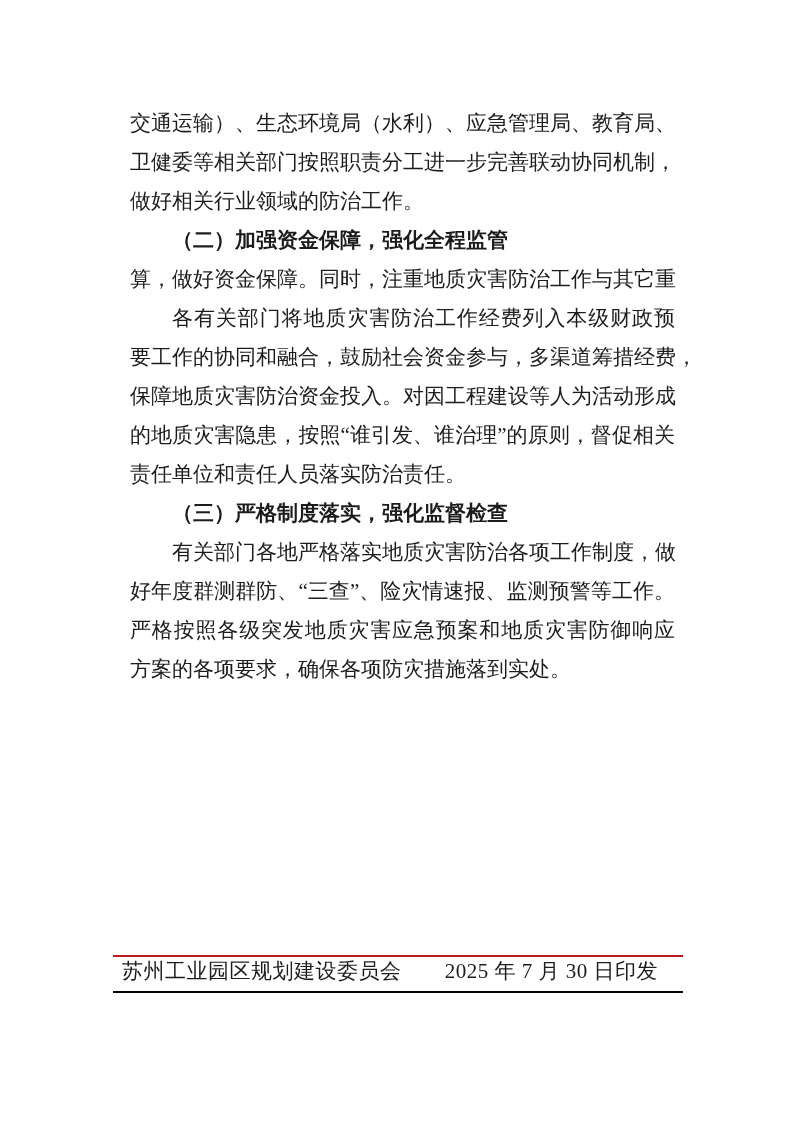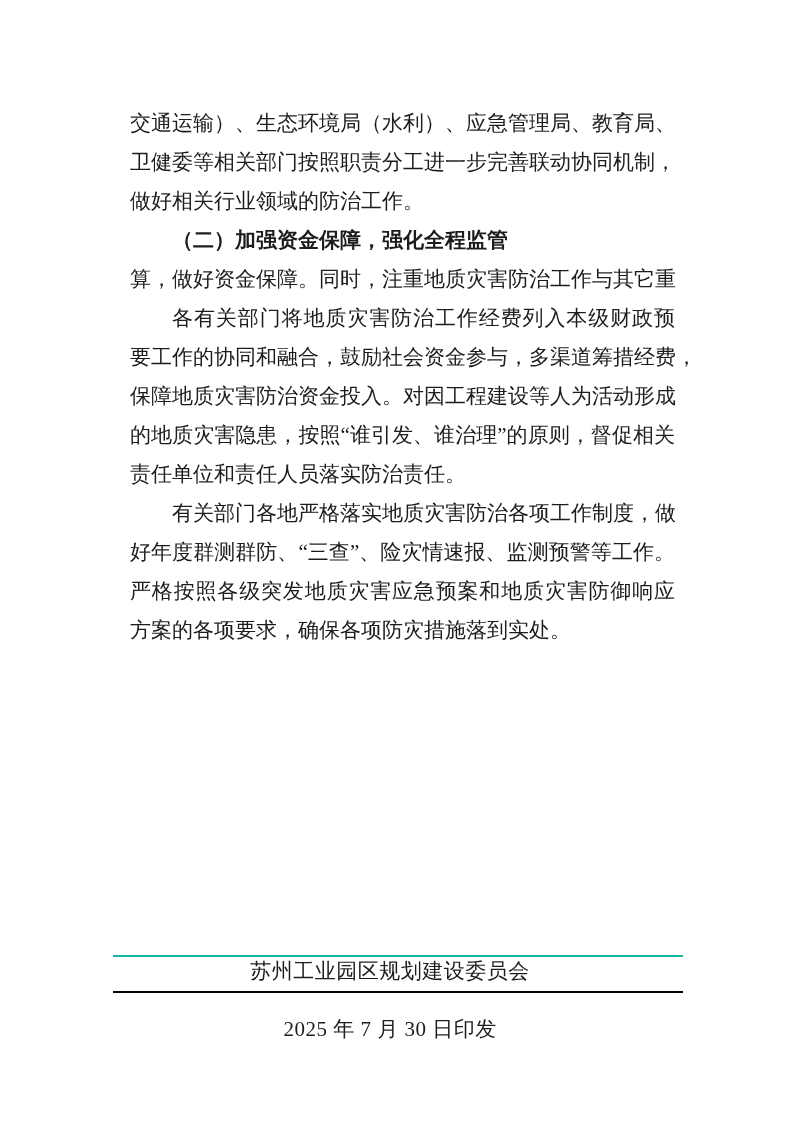--- a/index.html
+++ b/index.html
@@ -48,55 +48,53 @@
     text-align-last: left;
     text-indent: 2em;
     font-weight: 600;
   }
   .doc-footer {
     position: absolute;
     left: 113px;
     top: 955px;
     width: 570px;
     box-sizing: border-box;
-    border-top: 2px solid #14b8a6;
+    border-top: 2px solid #b91c1c;
     border-bottom: 2px solid #000000;
     height: 38px;
     display: flex;
     justify-content: space-between;
-    align-items: center;
     padding-left: 9px;
     padding-right: 25px;
     font-size: 21px;
-    flex-direction: column;
   }
   .footer-issuer {
     letter-spacing: 0.5px;
   }
   .footer-date {
     letter-spacing: 0.5px;
-    margin-top: 30px;
   }
 </style>
 </head>
 <body>
 
 <div class="page">
 
   <div class="doc-body">
     <div class="line">交通运输）、生态环境局（水利）、应急管理局、教育局、</div>
     <div class="line">卫健委等相关部门按照职责分工进一步完善联动协同机制，</div>
     <div class="line last">做好相关行业领域的防治工作。</div>
     <div class="line heading">（二）加强资金保障，强化全程监管</div>
     <div class="line">算，做好资金保障。同时，注重地质灾害防治工作与其它重</div>
     <div class="line indent">各有关部门将地质灾害防治工作经费列入本级财政预</div>
     <div class="line">要工作的协同和融合，鼓励社会资金参与，多渠道筹措经费，</div>
     <div class="line">保障地质灾害防治资金投入。对因工程建设等人为活动形成</div>
     <div class="line">的地质灾害隐患，按照“谁引发、谁治理”的原则，督促相关</div>
     <div class="line last">责任单位和责任人员落实防治责任。</div>
+    <div class="line heading">（三）严格制度落实，强化监督检查</div>
     <div class="line indent">有关部门各地严格落实地质灾害防治各项工作制度，做</div>
     <div class="line">好年度群测群防、“三查”、险灾情速报、监测预警等工作。</div>
     <div class="line">严格按照各级突发地质灾害应急预案和地质灾害防御响应</div>
     <div class="line last">方案的各项要求，确保各项防灾措施落到实处。</div>
   </div>
 
   <div class="doc-footer">
     <span class="footer-issuer">苏州工业园区规划建设委员会</span>
     <span class="footer-date">2025 年 7 月 30 日印发</span>
   </div>

